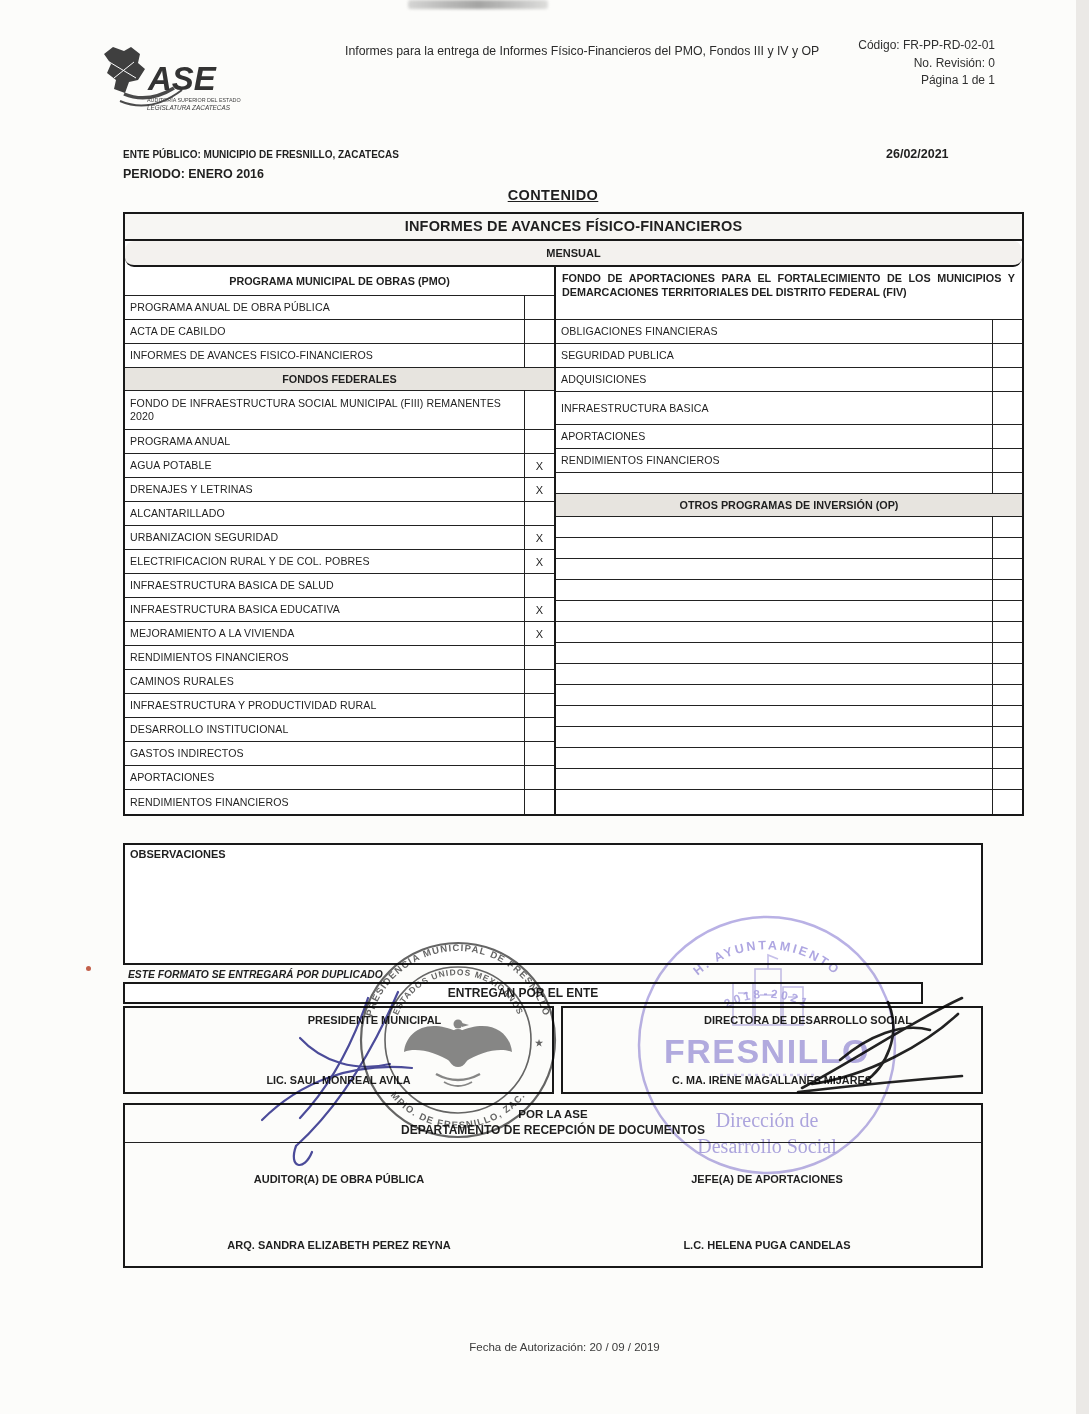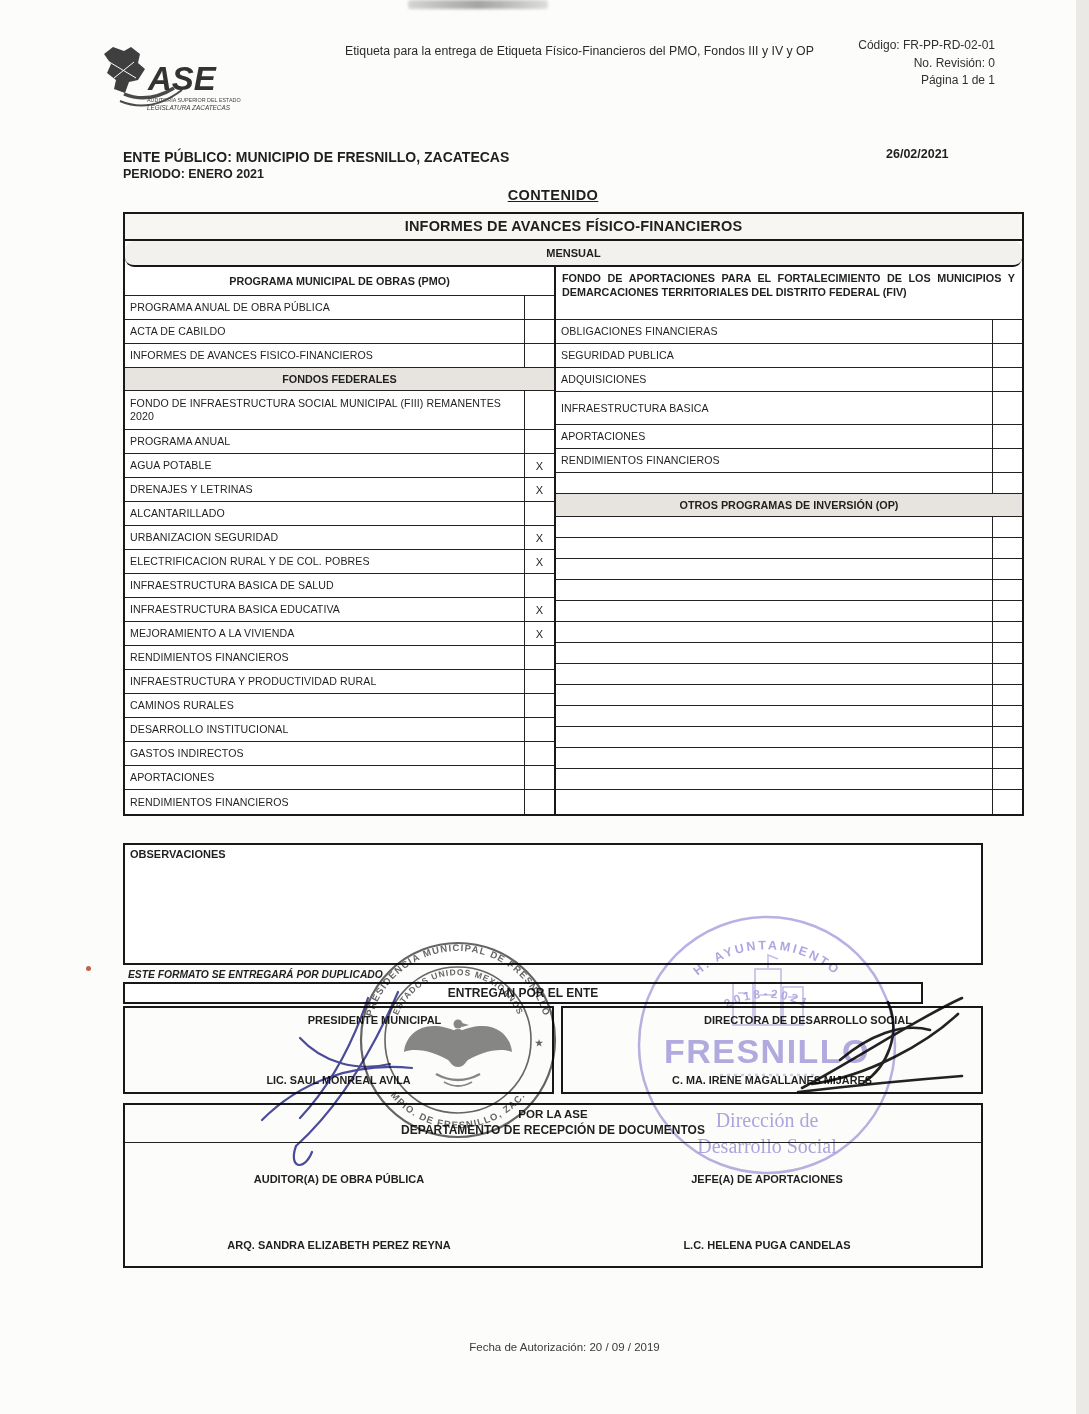--- a/index.html
+++ b/index.html
@@ -3,21 +3,21 @@
 <meta charset="utf-8">
 <style>
   html,body{margin:0;padding:0;}
   body{width:1089px;height:1414px;position:relative;background:#fcfcfa;
        font-family:"Liberation Sans",sans-serif;color:#1f1f1f;overflow:hidden;}
   .abs{position:absolute;}
   
   #logo{left:90px;top:38px;width:160px;height:86px;}
   #form-title{left:345px;top:44px;width:500px;font-size:12.3px;color:#2b2b2b;}
   #code-block{left:845px;top:37px;width:150px;text-align:right;font-size:12px;line-height:17.5px;color:#303030;}
-  #ente-line{left:123px;top:149px;font-size:14px;font-weight:700;}
+  #ente-line{left:123px;top:149px;font-size:10px;font-weight:700;}
   #periodo-line{left:123px;top:167px;font-size:12.5px;font-weight:700;}
   #fecha-line{left:886px;top:147px;font-size:12.5px;font-weight:700;}
   #contenido{left:123px;top:187px;width:860px;text-align:center;font-size:14.5px;font-weight:700;
              text-decoration:underline;letter-spacing:.4px;}
   
   #main-table{left:123px;top:212px;width:901px;border:2px solid #181818;background:#fff;box-sizing:border-box;}
   .t-title{height:25px;line-height:25px;text-align:center;font-weight:700;font-size:14.5px;
            border-bottom:2px solid #181818;background:#f7f6f3;letter-spacing:.2px;}
   .t-sub{height:24px;line-height:24px;text-align:center;font-weight:700;font-size:11px;
          border-bottom:2px solid #181818;background:#f3f1ee;border-radius:9px;}
@@ -87,28 +87,28 @@
     <path d="M14 16 l9 -7 l11 4 l7 -4 l9 7 l-2 9 l7 6 l-7 11 l-9 2 l-4 11 l-11 -4 l2 -9 l-9 -7 l4 -9 z" fill="#3f3f3f"></path>
     <path d="M16 22 l30 18 M24 40 l20 -16" stroke="#fbfbfb" stroke-width="1" fill="none"></path>
     <path d="M34 56 Q58 66 84 50" stroke="#4a4a4a" stroke-width="3.5" fill="none"></path>
     <path d="M30 63 Q60 76 92 52" stroke="#4a4a4a" stroke-width="2" fill="none"></path>
     <text x="58" y="52" font-size="33" font-weight="900" font-style="italic" fill="#333">ASE</text>
     <text x="57" y="64" font-size="5.4" fill="#444">AUDITORÍA SUPERIOR DEL ESTADO</text>
     <text x="57" y="72" font-size="6.4" font-style="italic" fill="#3a3a3a">LEGISLATURA ZACATECAS</text>
   </svg>
 </div>
 
-<div class="abs" id="form-title">Etiqueta para la entrega de Etiqueta Físico-Financieros del PMO, Fondos III y IV y OP</div>
+<div class="abs" id="form-title">Informes para la entrega de Informes Físico-Financieros del PMO, Fondos III y IV y OP</div>
 <div class="abs" id="code-block">
   <div>Código: FR-PP-RD-02-01</div>
   <div>No. Revisión: 0</div>
   <div>Página 1 de 1</div>
 </div>
 <div class="abs" id="ente-line">ENTE PÚBLICO: MUNICIPIO DE FRESNILLO, ZACATECAS</div>
-<div class="abs" id="periodo-line">PERIODO: ENERO 2021</div>
+<div class="abs" id="periodo-line">PERIODO: ENERO 2016</div>
 <div class="abs" id="fecha-line">26/02/2021</div>
 <div class="abs" id="contenido">CONTENIDO</div>
 
 <div class="abs" id="main-table">
   <div class="t-title">INFORMES DE AVANCES FÍSICO-FINANCIEROS</div>
   <div class="t-sub">MENSUAL</div>
   <div class="cols">
     <div class="col-left">
       <div class="col-header">PROGRAMA MUNICIPAL DE OBRAS (PMO)</div>
       <div class="trow">
@@ -162,25 +162,25 @@
         </div>
       <div class="trow">
           <div class="tlabel">MEJORAMIENTO A LA VIVIENDA</div>
           <div class="tcheck">X</div>
         </div>
       <div class="trow">
           <div class="tlabel">RENDIMIENTOS FINANCIEROS</div>
           <div class="tcheck"></div>
         </div>
       <div class="trow">
+          <div class="tlabel">CAMINOS RURALES</div>
+          <div class="tcheck"></div>
+        </div>
+      <div class="trow">
           <div class="tlabel">INFRAESTRUCTURA Y PRODUCTIVIDAD RURAL</div>
-          <div class="tcheck"></div>
-        </div>
-      <div class="trow">
-          <div class="tlabel">CAMINOS RURALES</div>
           <div class="tcheck"></div>
         </div>
       <div class="trow">
           <div class="tlabel">DESARROLLO INSTITUCIONAL</div>
           <div class="tcheck"></div>
         </div>
       <div class="trow">
           <div class="tlabel">GASTOS INDIRECTOS</div>
           <div class="tcheck"></div>
         </div>

